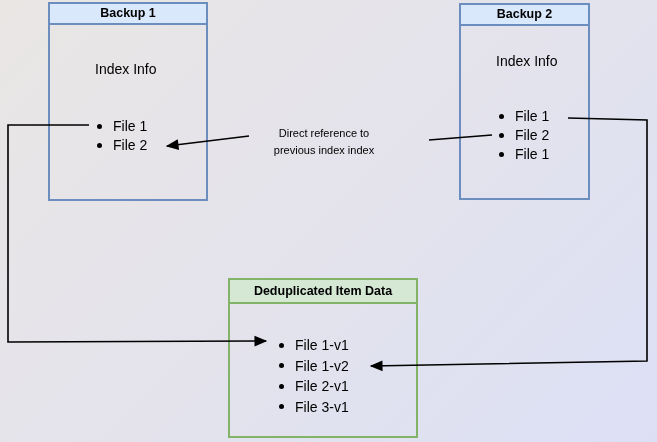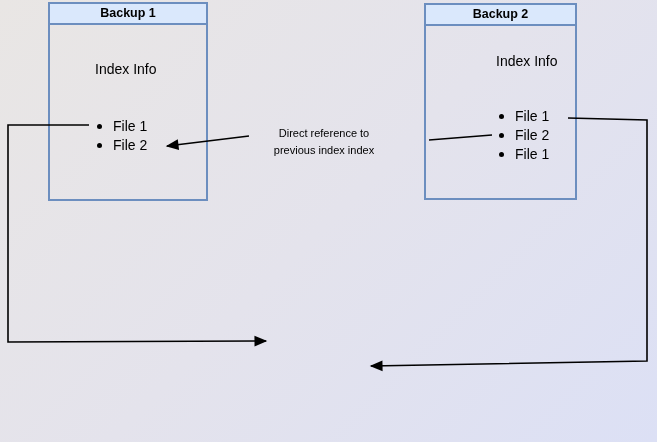--- a/index.html
+++ b/index.html
@@ -25,21 +25,21 @@
     text-align: center;
     font-weight: bold;
     font-size: 12.5px;
   }
   .blue  { border: 2px solid var(--blue-border, #6c8ebf); }
   .blue .node-header  { background: var(--blue-fill, #dae8fc); border-bottom: 2px solid var(--blue-border, #6c8ebf); }
   .green { border: 2px solid var(--green-border, #82b366); }
   .green .node-header { background: var(--green-fill, #d5e8d4); border-bottom: 2px solid var(--green-border, #82b366); }
 
   #backup1 { left: 48px;  top: 2px;   width: 160px; height: 199px; }
-  #backup2 { left: 424px; top: 3px;   width: 153px; height: 197px; }
+  #backup2 { left: 459px; top: 3px;   width: 131px; height: 197px; }
   #dedup   { left: 228px; top: 278px; width: 190px; height: 160px; }
   #backup1 .node-header, #backup2 .node-header { height: 21px; line-height: 19px; }
   #dedup .node-header { height: 24px; line-height: 22px; }
 
   .body-label {
     position: absolute;
     font-size: 14px;
     line-height: 16px;
     white-space: nowrap;
     margin-left: 20px;
@@ -117,20 +117,30 @@
     <div class="node-header">Backup 2</div>
   </div>
   <div class="body-label" id="backup2-bodylabel">Index Info</div>
   <ul class="filelist" id="backup2-list">
 
   <li>File 1</li>
       <li>File 2</li>
       <li>File 1</li>
     </ul>
 
+  <div class="node green" id="dedup">
+    <div class="node-header">Deduplicated Item Data</div>
+  </div>
+  <ul class="filelist" id="dedup-list">
+
+  <li>File 1-v1</li>
+      <li>File 1-v2</li>
+      <li>File 2-v1</li>
+      <li>File 3-v1</li>
+    </ul>
 
   <div id="edge-label">
     <div>Direct reference to</div>
     <div>previous index index</div>
   </div>
 
   <svg id="edges" viewBox="0 0 657 442" xmlns="http://www.w3.org/2000/svg">
     <defs>
       <marker id="arrowhead" viewBox="0 0 10 10" refX="9" refY="5" markerWidth="10" markerHeight="8" orient="auto-start-reverse">
         <path d="M0,0.8 L10,5 L0,9.2 z" fill="#000"></path>

